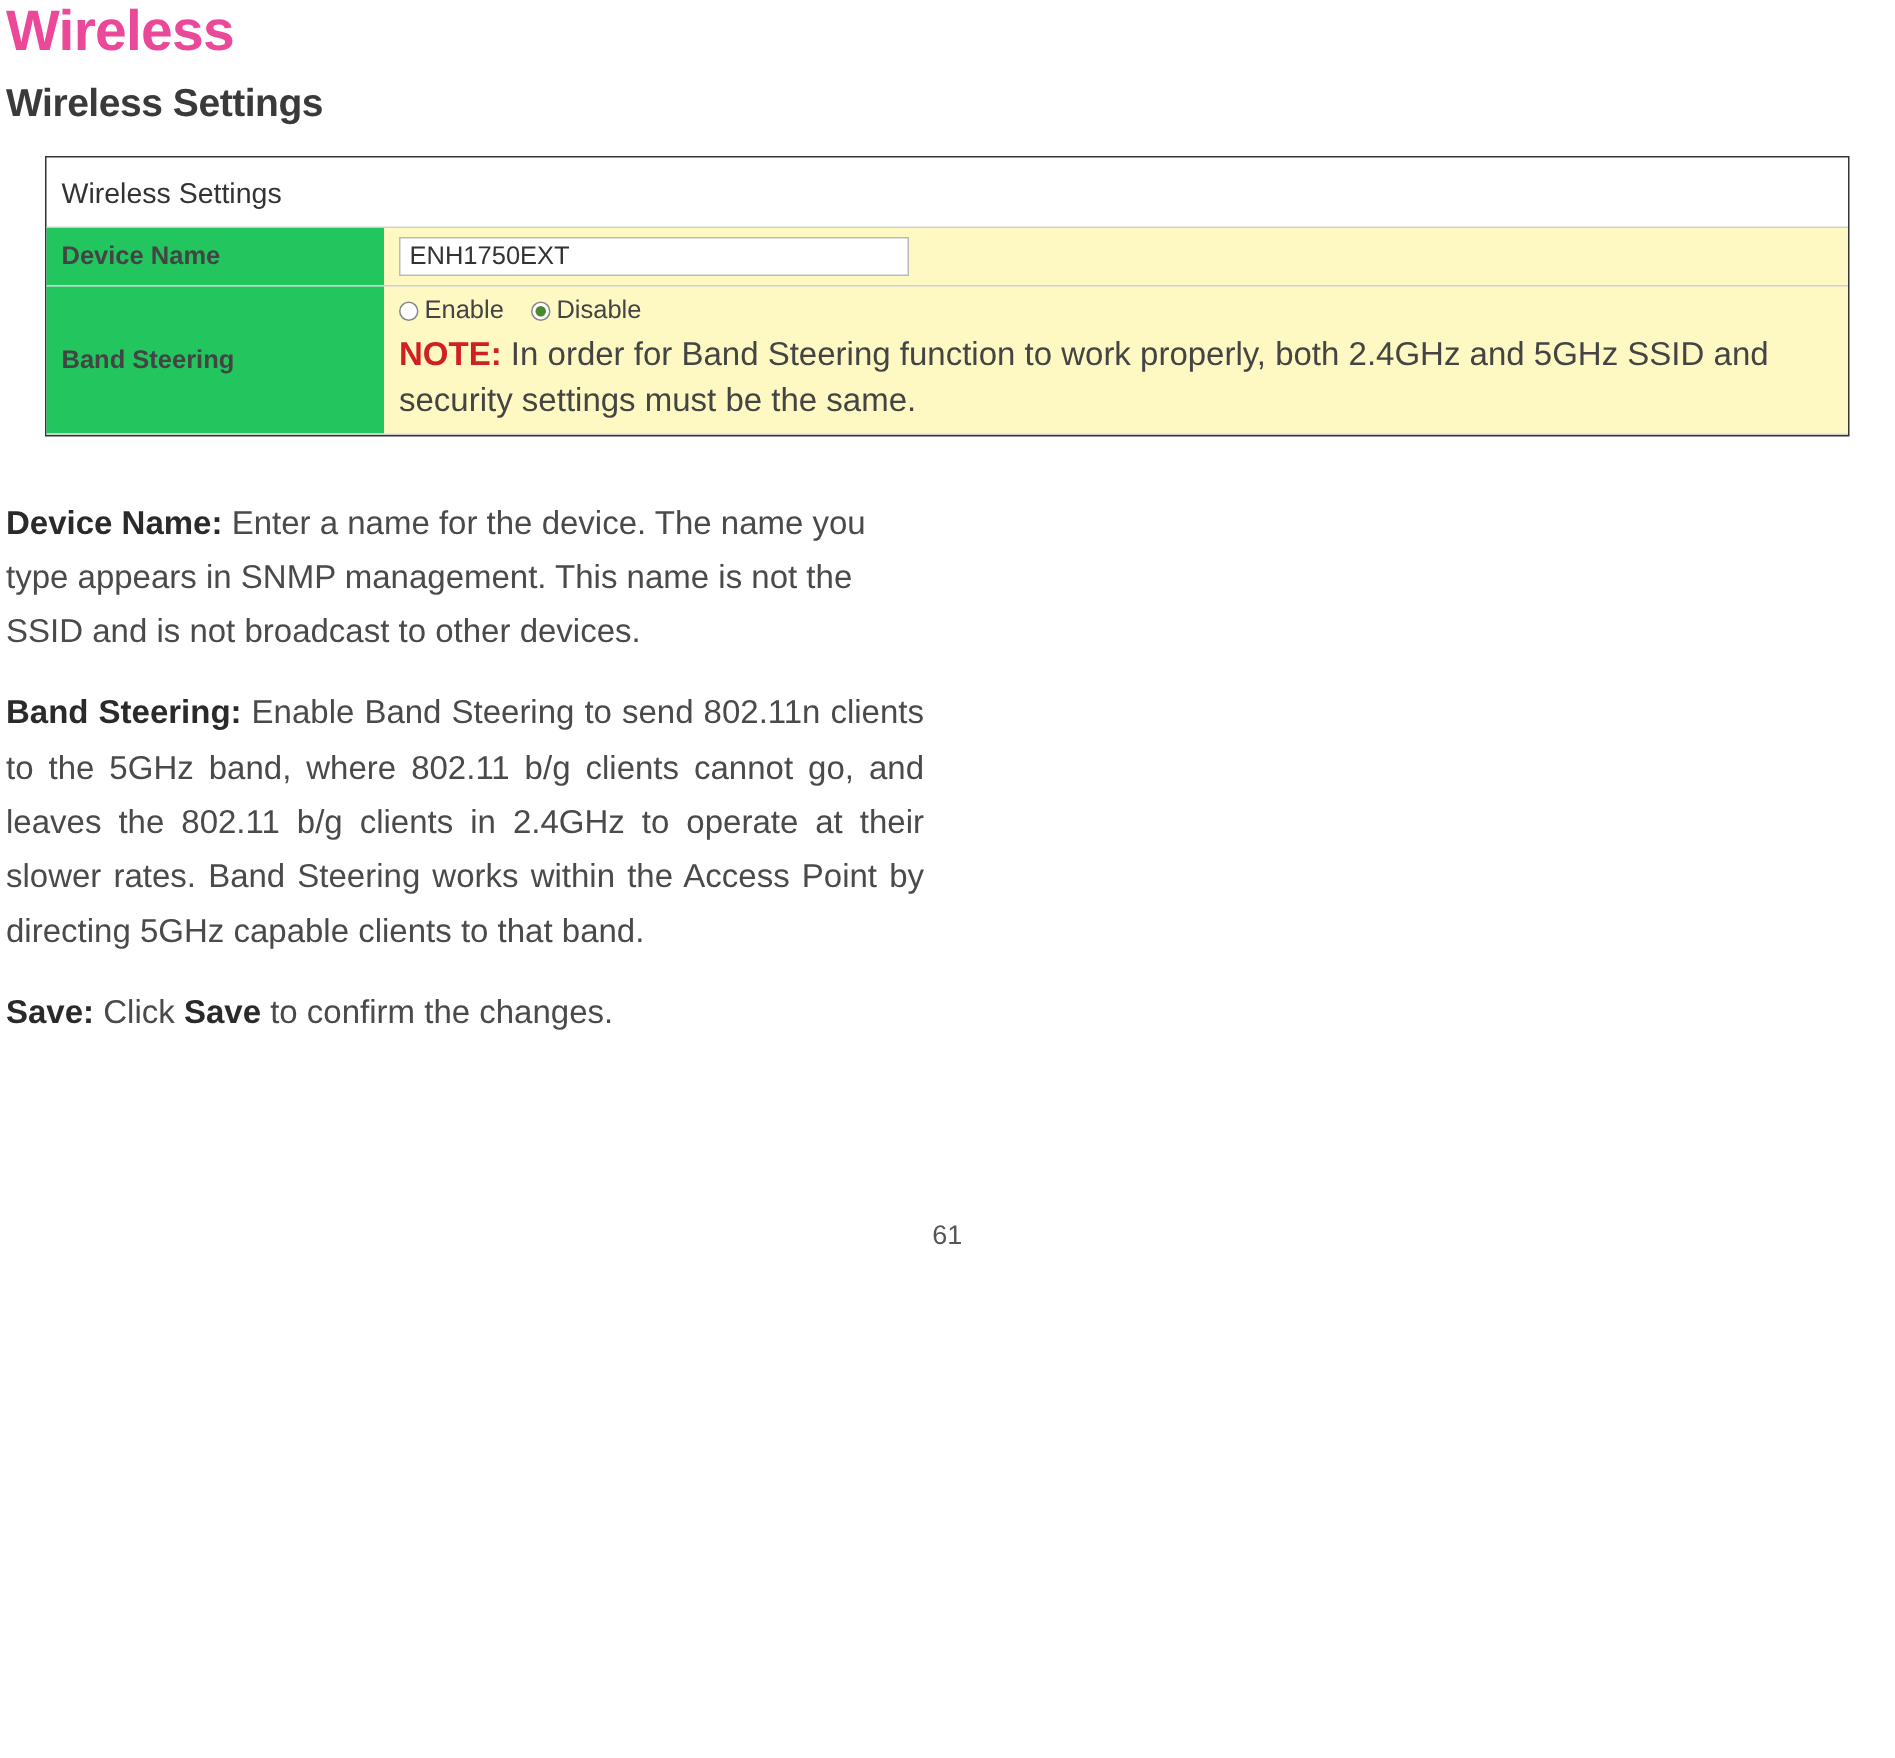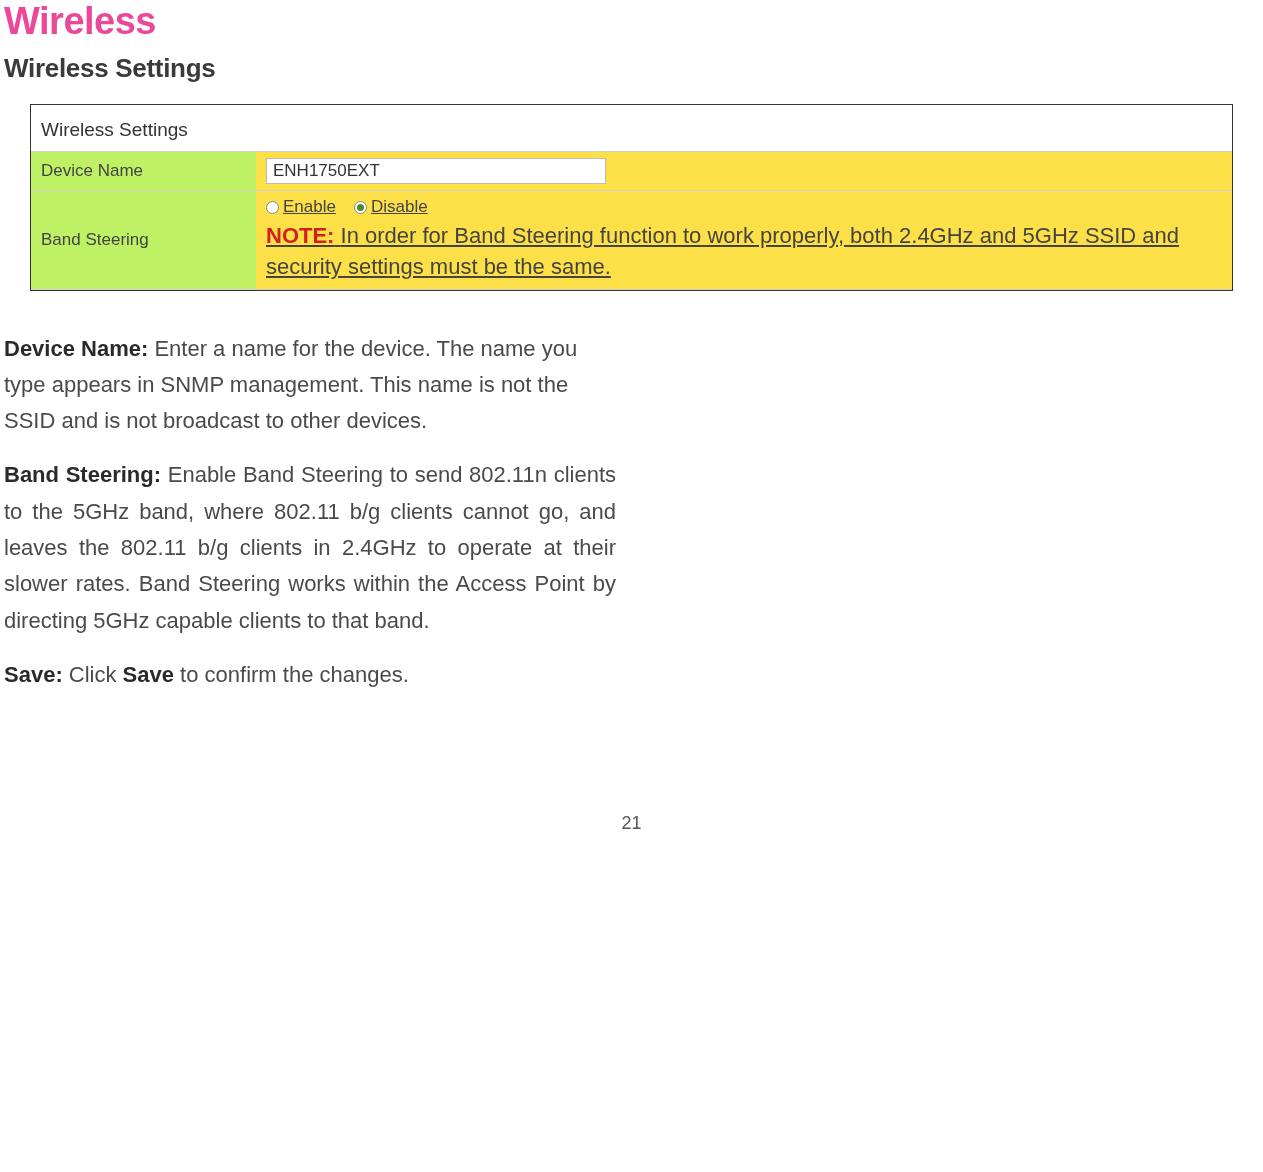--- a/index.html
+++ b/index.html
@@ -49,25 +49,25 @@
       padding: 6px 10px;
       vertical-align: middle;
       font-size: 17px;
       color: #444;
     }
     .settings-table tr:last-child td {
       border-bottom: 1px solid #d0d0d0;
     }
     .label-cell {
       width: 225px;
-      background: #bef264;
+      background: #22c55e;
+      font-weight: bold;
     }
     .value-cell {
-      background: #fde047;
-      text-decoration: underline;
+      background: #fef9c3;
     }
     .text-input {
       width: 340px;
       padding: 2px 6px;
       font-size: 17px;
       border: 1px solid #bbb;
       background: #fff;
       color: #333;
     }
     .select-box {
@@ -198,13 +198,13 @@
     <strong>Device Name:</strong><span> Enter a name for the device. The name you type appears in SNMP management. This name is not the SSID and is not broadcast to other devices.</span>
   </p>
   <p class="desc-para justify">
     <strong>Band Steering:</strong><span> Enable Band Steering to send 802.11n clients to the 5GHz band, where 802.11 b/g clients cannot go, and leaves the 802.11 b/g clients in 2.4GHz to operate at their slower rates. Band Steering works within the Access Point by directing 5GHz capable clients to that band.</span>
   </p>
   <p class="desc-para">
     <strong>Save:</strong><span> Click </span><strong>Save</strong><span> to confirm the changes.</span>
   </p>
 </div>
 
-<div class="page-number">21</div>
+<div class="page-number">61</div>
 
 </body></html>

